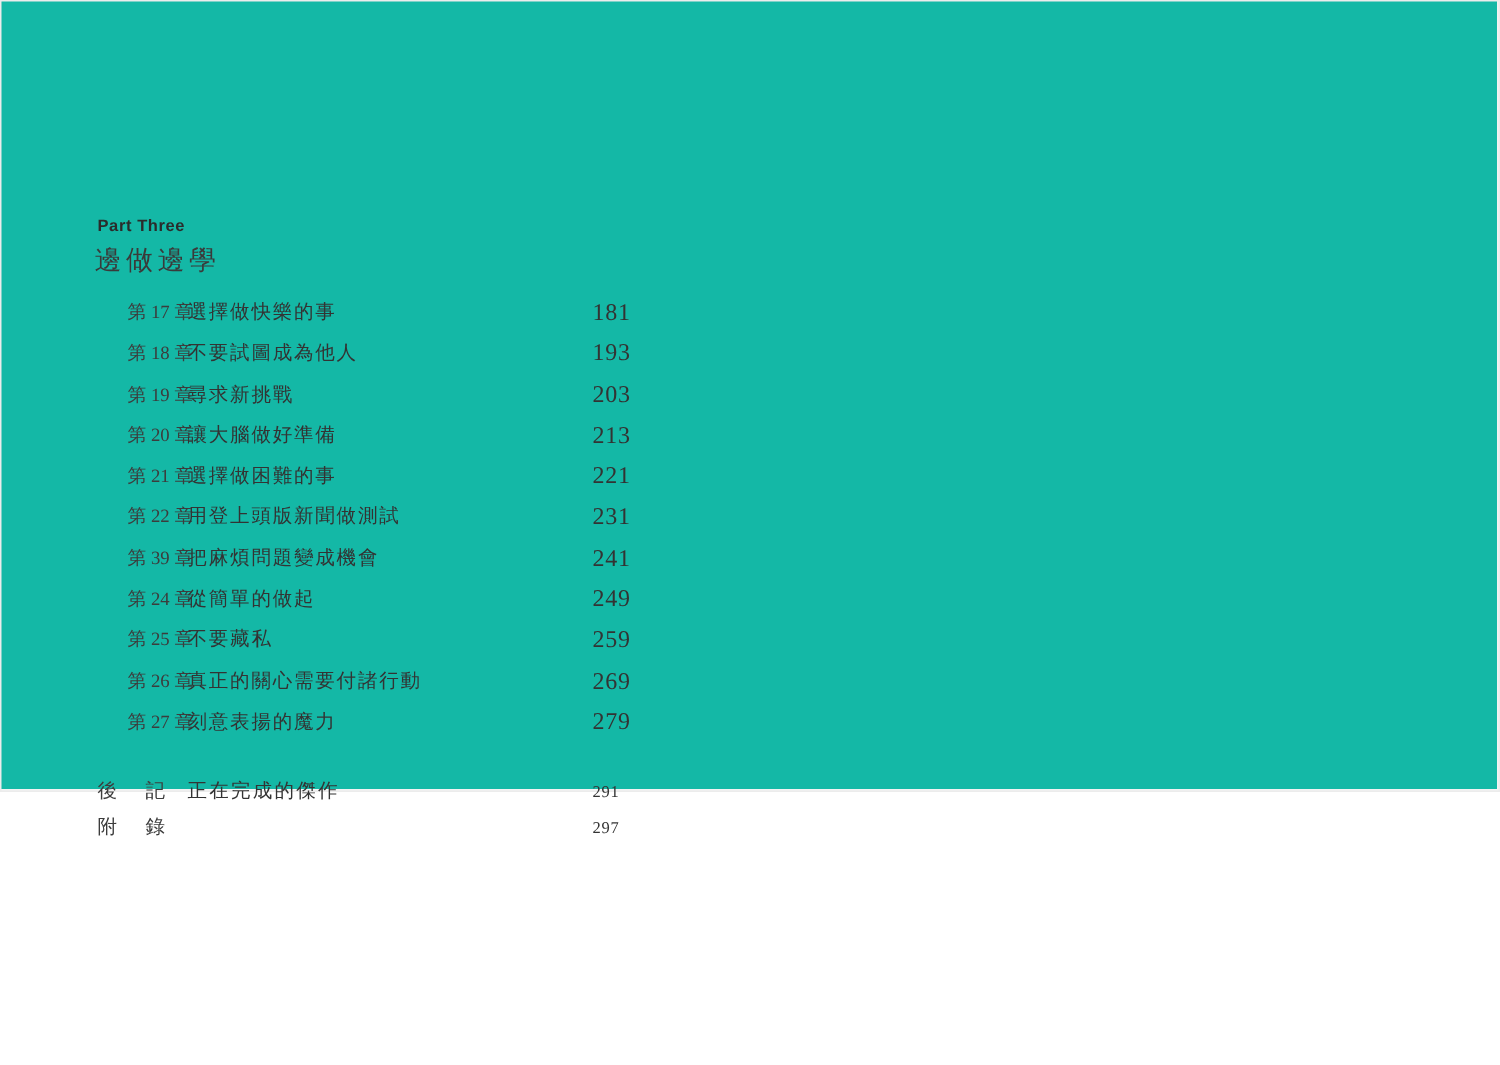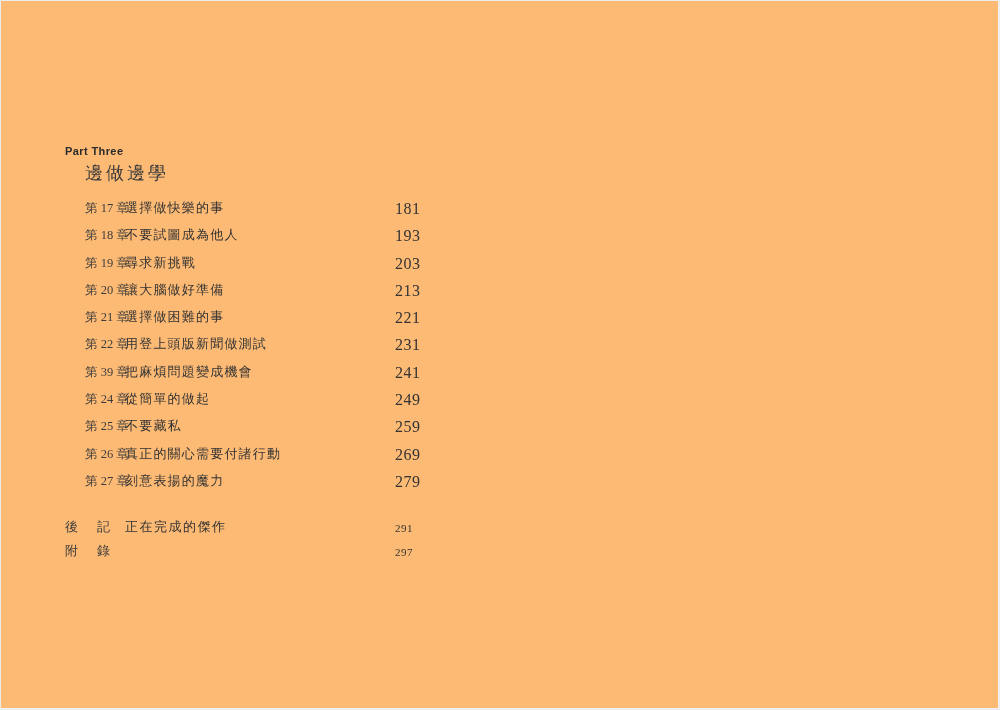--- a/index.html
+++ b/index.html
@@ -6,33 +6,33 @@
   html, body { margin: 0; padding: 0; }
   body {
     width: 1000px; height: 710px;
     background: #ffffff;
     font-family: "Liberation Serif", "DejaVu Serif", serif;
     color: #3a3a3a;
     overflow: hidden;
   }
   .page {
     position: relative;
-    width: 1000px; height: 710px;
-    background: #fdba74;
+    width: 1000px; height: 528px;
+    background: #14b8a6;
     box-shadow: inset 0 0 0 1px #ececec, inset -2px -2px 0 0 #f3f3f3;
   }
   .part-label {
     position: absolute; left: 65px; top: 145px;
     font-family: "Liberation Sans", "DejaVu Sans", sans-serif;
     font-weight: bold; font-size: 11px; letter-spacing: 0.4px;
     color: #2b2b2b;
   }
   .section-title {
     position: absolute; left: 63px; top: 161px;
-    font-size: 18px; letter-spacing: 3px; color: #3a3a3a; margin-left: 22px;
+    font-size: 18px; letter-spacing: 3px; color: #3a3a3a;
   }
   .chapter-list {
     position: absolute; left: 85px; top: 200px; width: 345px;
   }
   .toc-row {
     position: relative; height: 27.3px; line-height: 16px; font-size: 13px;
   }
   .ch-label {
     display: inline-block; width: 40px;
     font-size: 12.5px; color: #3c3c3c; white-space: nowrap;

